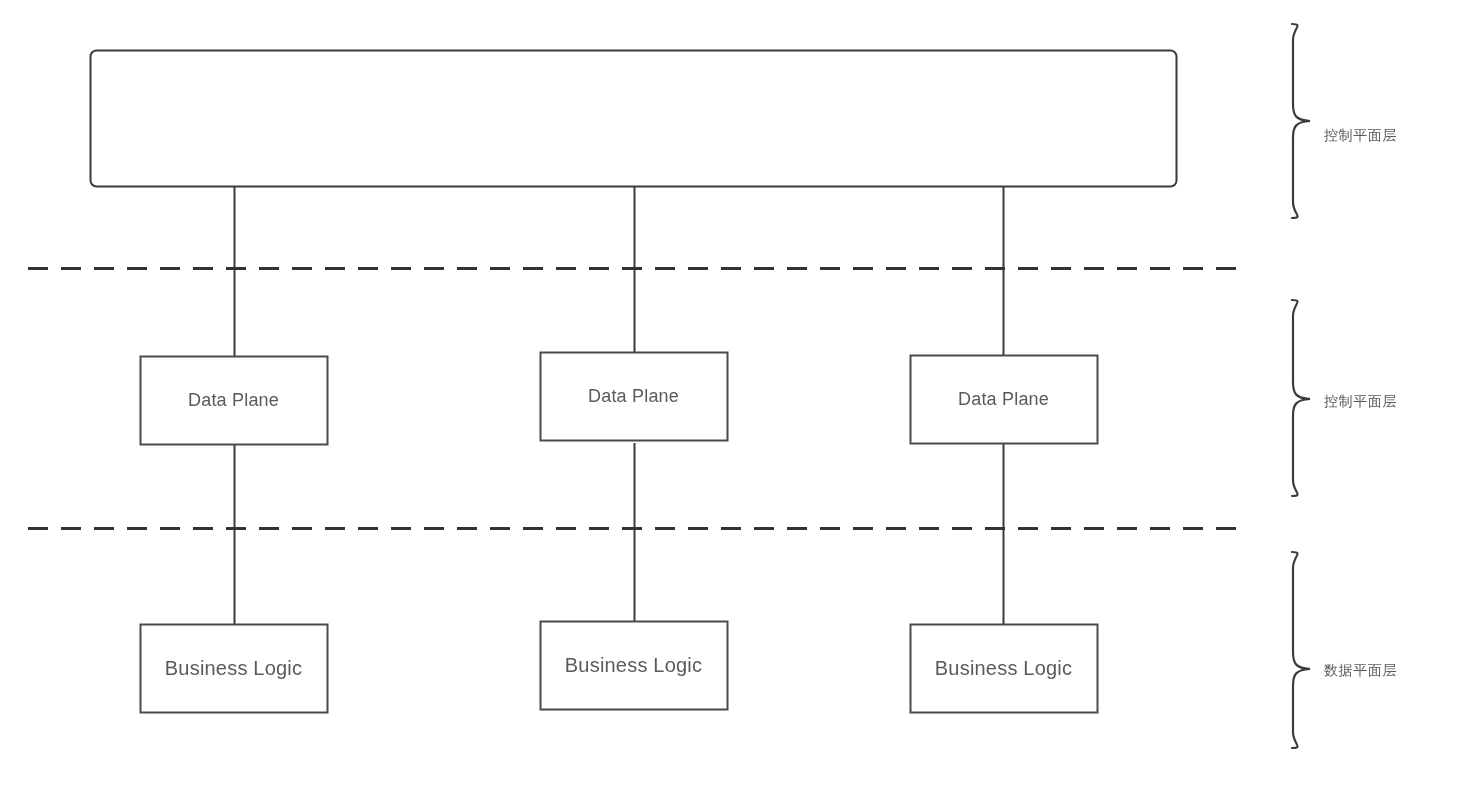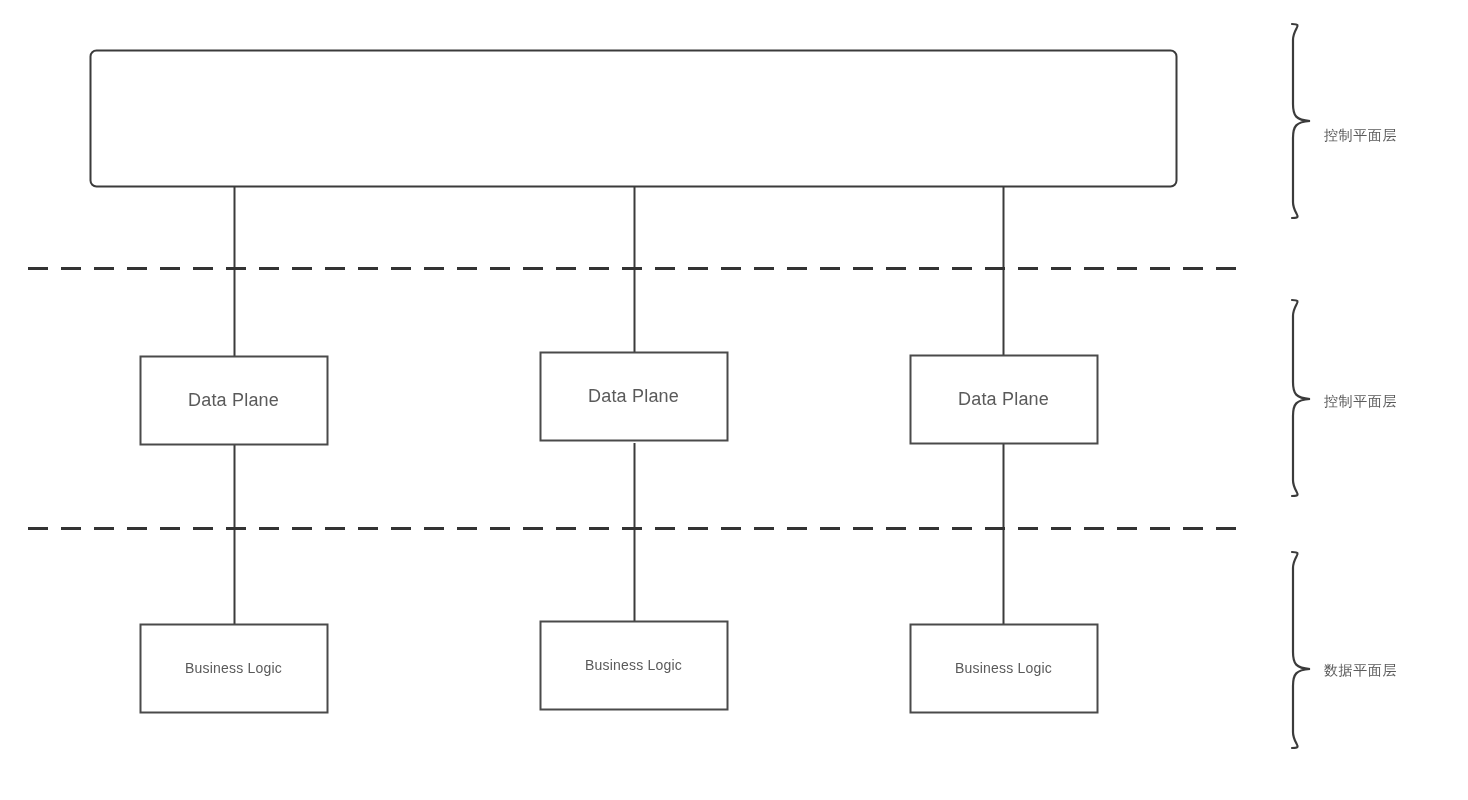--- a/index.html
+++ b/index.html
@@ -51,21 +51,21 @@
     white-space: nowrap;
     transform: translateY(-50%);
   }
   .control-plane-label {
     font-size: 15px;
   }
   .data-plane-label {
     font-size: 18px;
   }
   .business-logic-label {
-    font-size: 14px;
+    font-size: 20px;
   }
 </style>
 </head>
 <body>
 
 <div id="diagram-canvas">
 
   <svg id="diagram-svg" viewBox="0 0 1468 800" xmlns="http://www.w3.org/2000/svg">
 
     <rect x="90.5" y="50.5" width="1086" height="136" rx="6" ry="6" fill="#ffffff" stroke="#3b3b3b" stroke-width="2"></rect>

